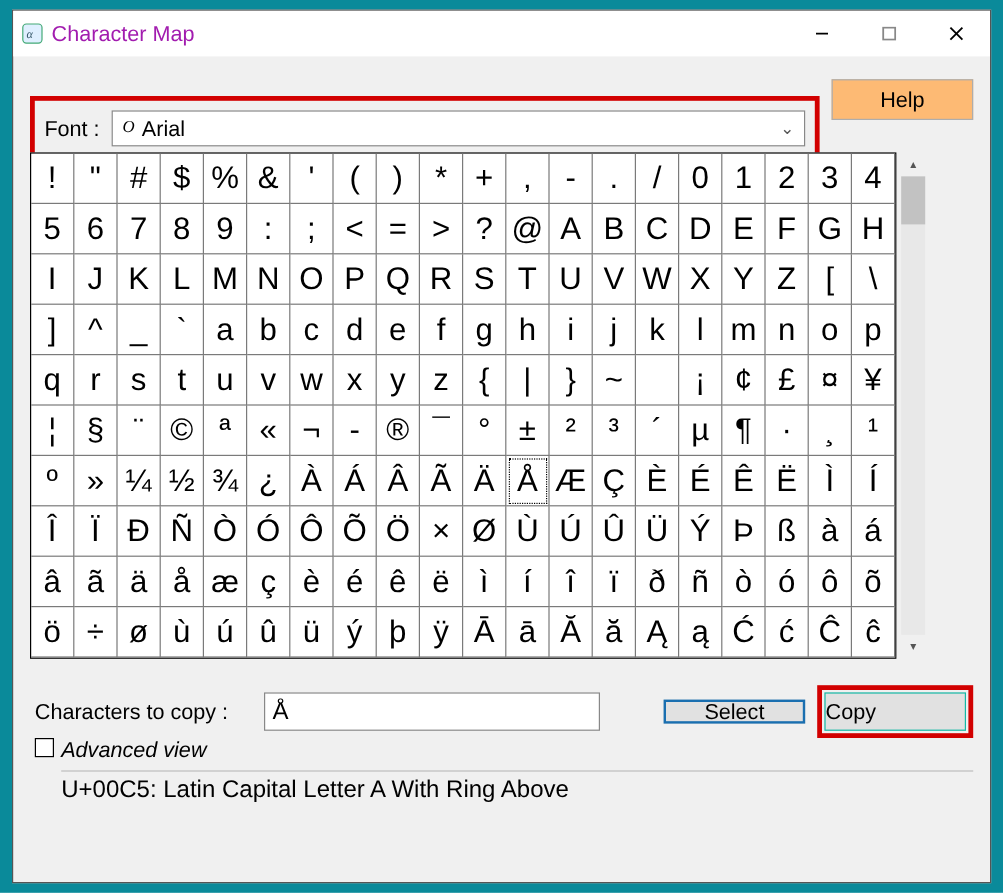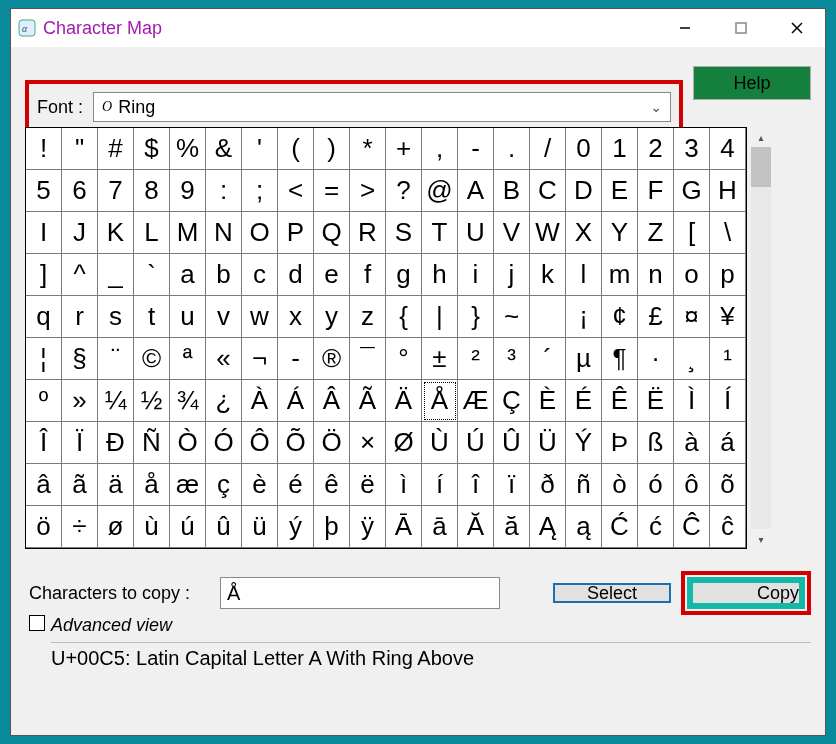--- a/index.html
+++ b/index.html
@@ -76,21 +76,21 @@
   }
   .font-select .chev {
     position:absolute; right:8px; top:6px; font-size:14px; color:#555;
   }
   .font-select .o-icon {
     font-style:italic; font-family: "Times New Roman", serif;
     font-size:14px; margin-right:6px;
   }
   .help-btn {
     width: 118px; height:34px;
-    background:#15803d;
+    background:#fdba74;
     border:1px solid #adadad;
     font-size:18px;
     display:flex;align-items:center;justify-content:center;
   }
   .grid-wrap {
     margin-top: 16px;
     display:flex;
     gap:4px;
   }
   .char-grid {
@@ -147,23 +147,23 @@
     font-size:18px;
     display:flex;align-items:center;justify-content:center;
   }
   .copy-btn-wrap {
     border:4px solid #d20000;
     padding:2px;
   }
   .copy-btn {
     width:118px; height:32px;
     background:#e1e1e1;
-    border:6px solid #14b8a6;
+    border:1px solid #14b8a6;
     font-size:18px;
-    display:flex;align-items:center;justify-content:flex-end;
+    display:flex;align-items:center;justify-content:flex-start;
   }
   .adv-row {
     display:flex;align-items:flex-start;gap:6px;
     padding-left:4px;
     font-size:18px;
     font-style:italic;
   }
   .adv-check {
     width:16px;height:16px;border:1px solid #000;background:#fff;
   }
@@ -206,21 +206,21 @@
     </div>
   </div>
 
   <div class="content">
 
     <div class="font-row">
       <div class="font-row-hilite">
         <span class="font-label">Font :</span>
         <div class="font-select">
           <span class="o-icon">O</span>
-          <span>Ring</span>
+          <span>Arial</span>
           <span class="chev">⌄</span>
         </div>
       </div>
       <div class="help-btn">
         <span>Help</span>
       </div>
     </div>
 
     <div class="grid-wrap">
       <div class="char-grid" id="char-grid">

